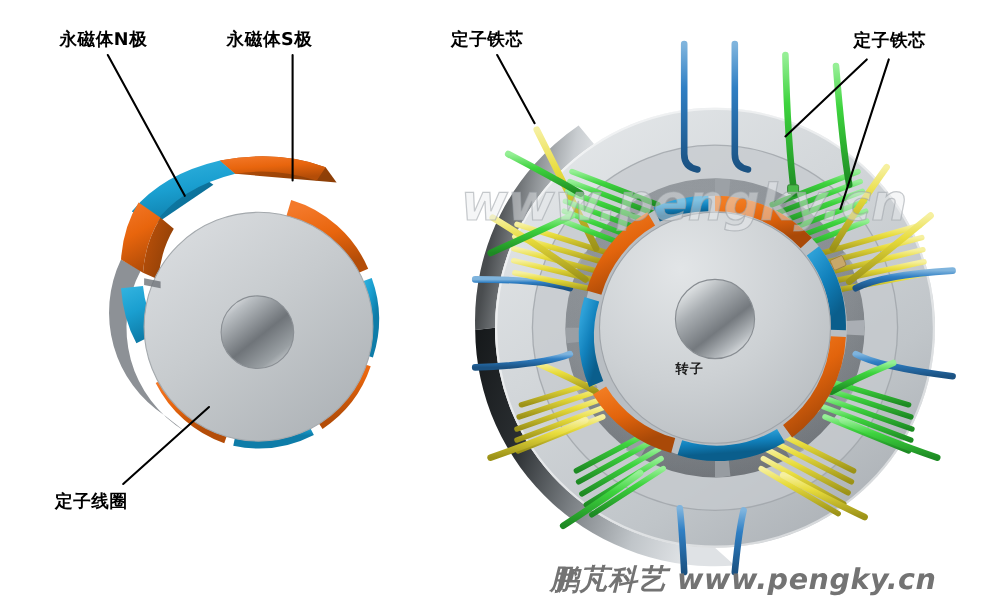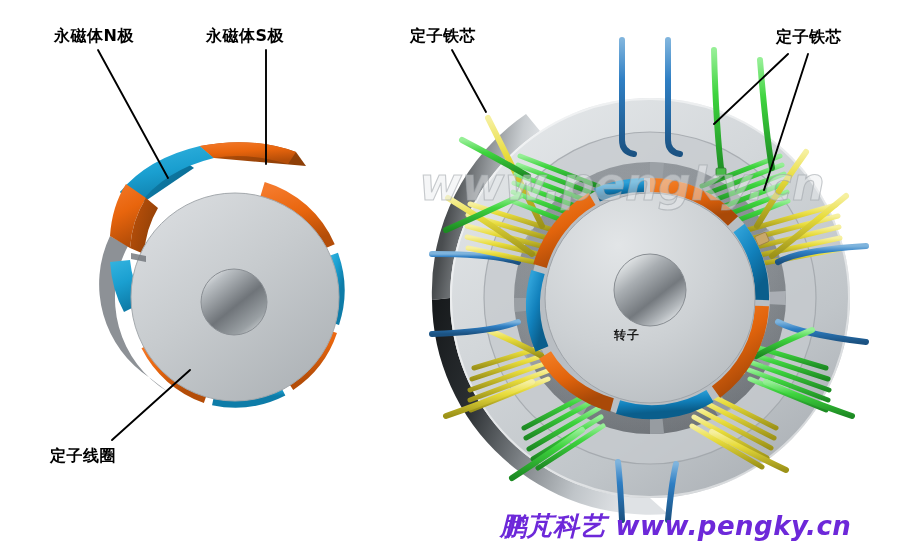--- a/index.html
+++ b/index.html
@@ -48,21 +48,21 @@
   #lbl-rotor-core  { left: 50px;  top: 447px; }
   #lbl-rotor       { left: 614px; top: 327px; }
 
   #footer-wm {
     position: absolute;
     left: 500px;
     top: 509px;
     font-size: 26px;
     font-style: italic;
     font-weight: 700;
-    color: #6d28d9;
+    color: #737373;
     white-space: nowrap;
     letter-spacing: 0.5px;
     font-family: "DejaVu Sans", "Liberation Sans", sans-serif;
   }
 </style>
 </head>
 <body>
 
 <div id="stage">
 

